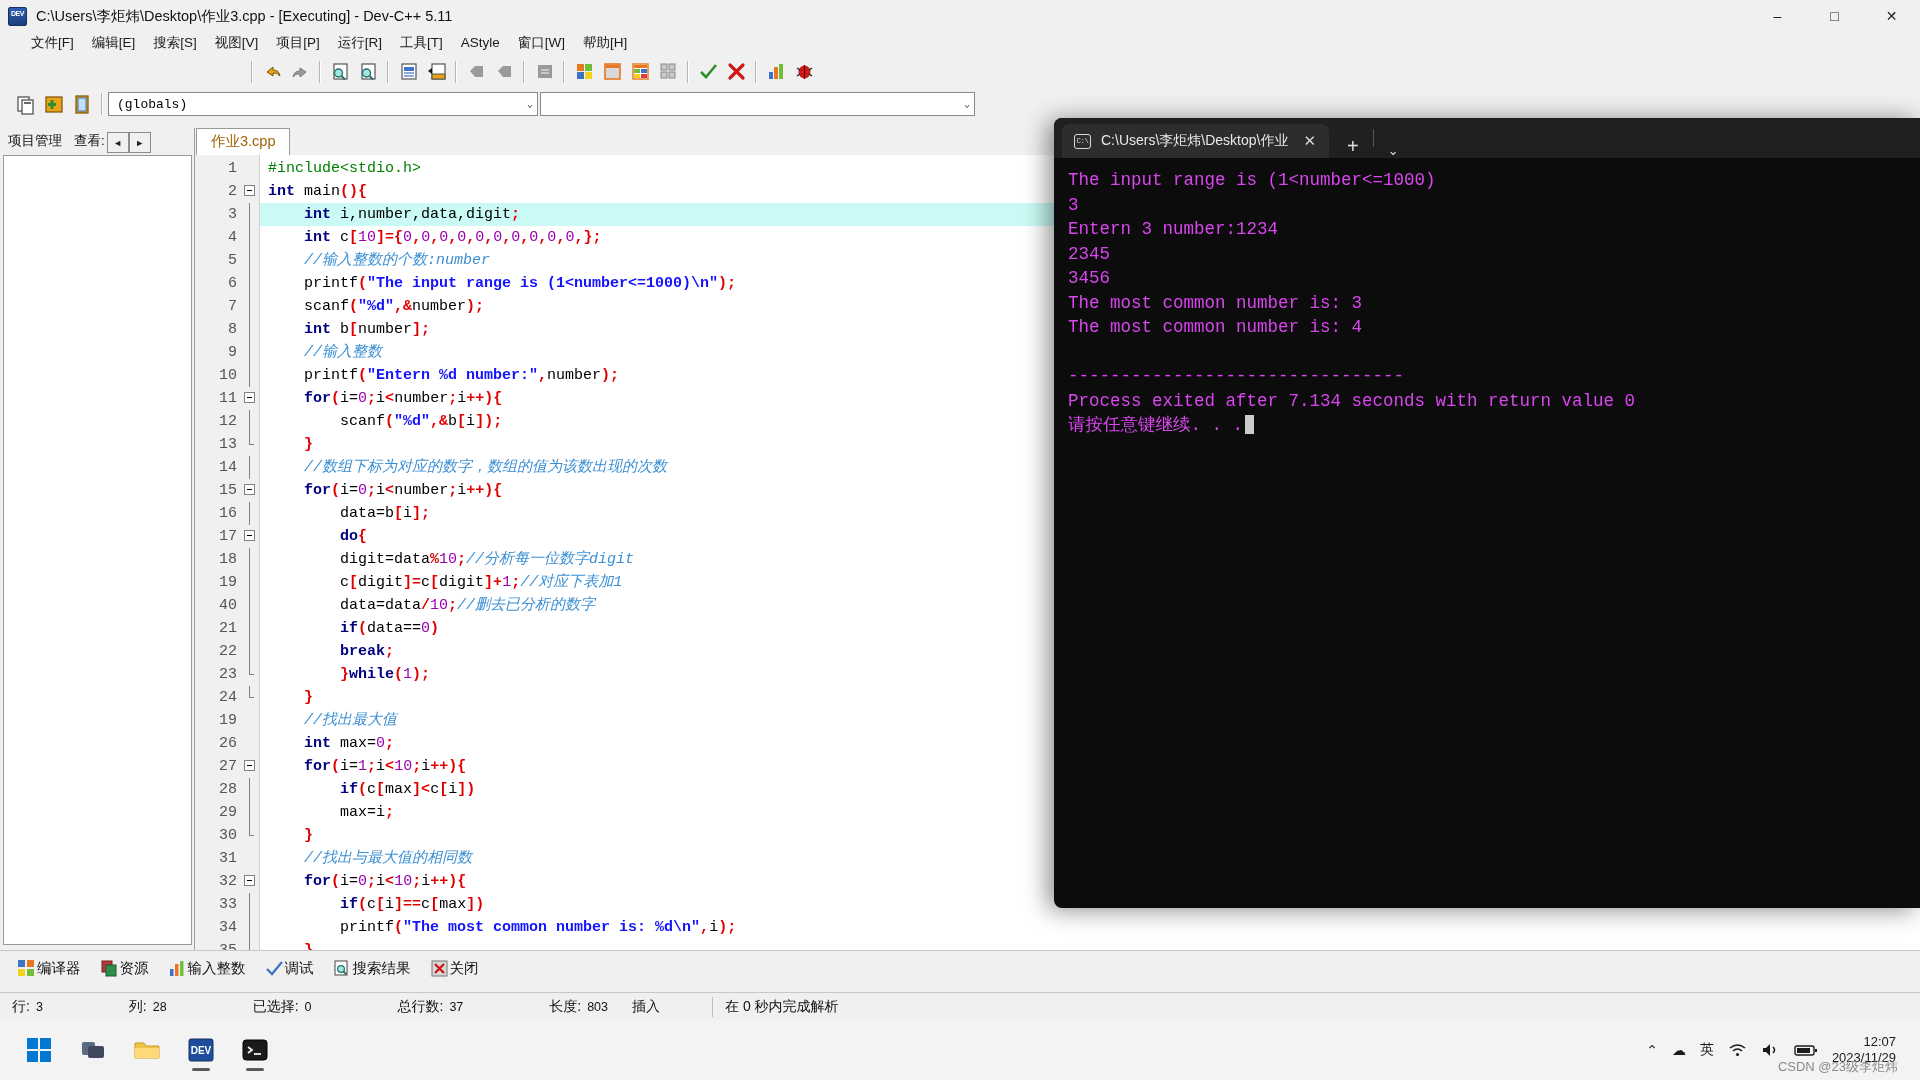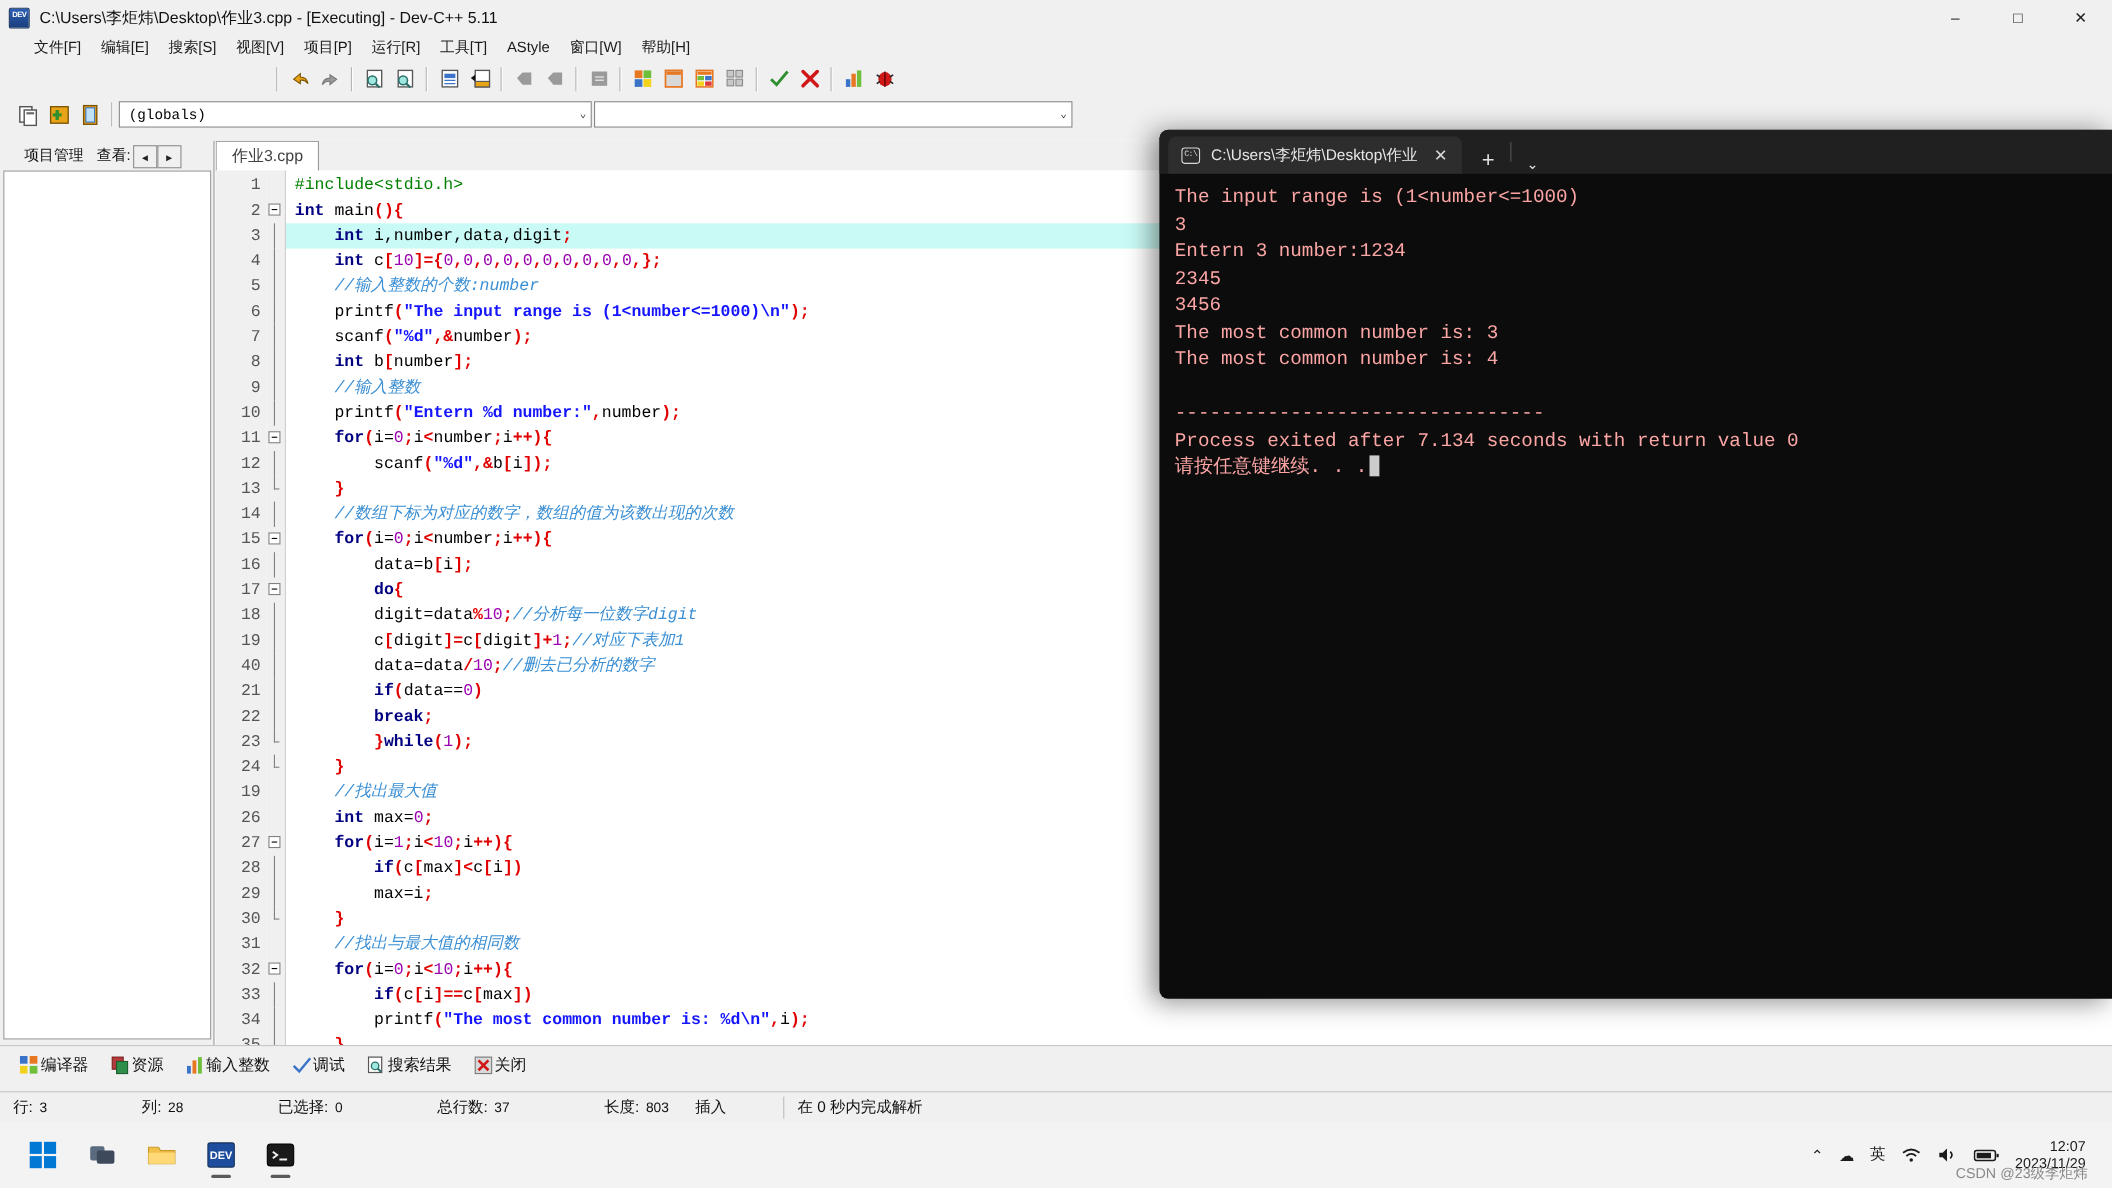--- a/index.html
+++ b/index.html
@@ -63,21 +63,21 @@
     display: flex; align-items: center; padding: 0 4px 0 8px;
     font-family: "Liberation Mono", "DejaVu Sans Mono", monospace; font-size: 13px; color: #000;
   }
   .combo .caret { margin-left: auto; font-size: 10px; color: #333; padding-left: 6px; }
 
   
   .leftpanel {
     position: absolute; top: 128px; left: 0; width: 195px; height: 822px;
     background: #f0f0f0; border-right: 1px solid #a0a0a0;
   }
-  .lp-tabs { display: flex; align-items: flex-end; height: 27px; padding-left: 16px; }
+  .lp-tabs { display: flex; align-items: flex-end; height: 27px; padding-left: 2px; }
   .lp-tab {
     font-size: 13.5px; color: #111; padding: 4px 6px 5px 6px; white-space: nowrap;
   }
   .spin-box { display: flex; margin-left: 1px; margin-bottom: 2px; }
   .spin {
     width: 22px; height: 21px; background: #f0f0f0; border: 1px solid #8c8c8c;
     display: flex; align-items: center; justify-content: center; font-size: 9px; color: #222;
   }
   .lp-body {
     position: absolute; top: 27px; left: 3px; width: 189px; height: 790px;
@@ -85,21 +85,21 @@
   }
 
   
   .editor-wrap {
     position: absolute; top: 128px; left: 196px; width: 1724px; height: 822px;
     background: #ffffff; overflow: hidden;
   }
   .edit-tabbar { height: 27px; background: #f0f0f0; display: flex; align-items: flex-end; }
   .edit-tab {
     background: #ffffff; border: 1px solid #9a9a9a; border-bottom: none;
-    padding: 3px 14px 5px 14px; font-size: 14.5px; color: #404040;
+    padding: 3px 14px 5px 14px; font-size: 14.5px; color: #a16207;
     position: relative; top: 1px;
   }
   .code-area {
     position: absolute; top: 27px; left: 0; width: 1724px; height: 795px;
     background: #ffffff; display: flex;
     font-family: "Liberation Mono", "DejaVu Sans Mono", monospace;
   }
   .gutter {
     width: 46px; background: #f0f0f0; text-align: right;
     padding-top: 2px; flex: none; color: #555; font-size: 15px; line-height: 23px;
@@ -201,21 +201,21 @@
   .con-tab .cicon {
     width: 17px; height: 15px; border: 1.6px solid #d8d8d8; border-radius: 3px;
     font-size: 7.5px; color: #d8d8d8; display: flex; align-items: center; justify-content: center;
     font-family: "Liberation Mono", monospace; letter-spacing: -0.5px;
   }
   .con-x { color: #d8d8d8; font-size: 15px; padding: 0 5px; }
   .con-plus { color: #e0e0e0; font-size: 20px; padding: 0 12px; margin-left: 6px; }
   .con-vdiv { width: 1px; height: 18px; background: #555; margin: 0 2px; align-self: center; }
   .con-chev { color: #e0e0e0; font-size: 13px; padding: 0 12px; }
   .con-body {
-    padding: 10px 14px; color: #fca5a5;
+    padding: 10px 14px; color: #d946ef;
     font-family: "Liberation Mono", "DejaVu Sans Mono", monospace;
     font-size: 17.5px; line-height: 24.5px; white-space: pre;
   }
   .con-cursor {
     display: inline-block; width: 9px; height: 19px; background: #cccccc;
     vertical-align: -4px; margin-left: 2px;
   }
 </style>
 </head>
 <body>

